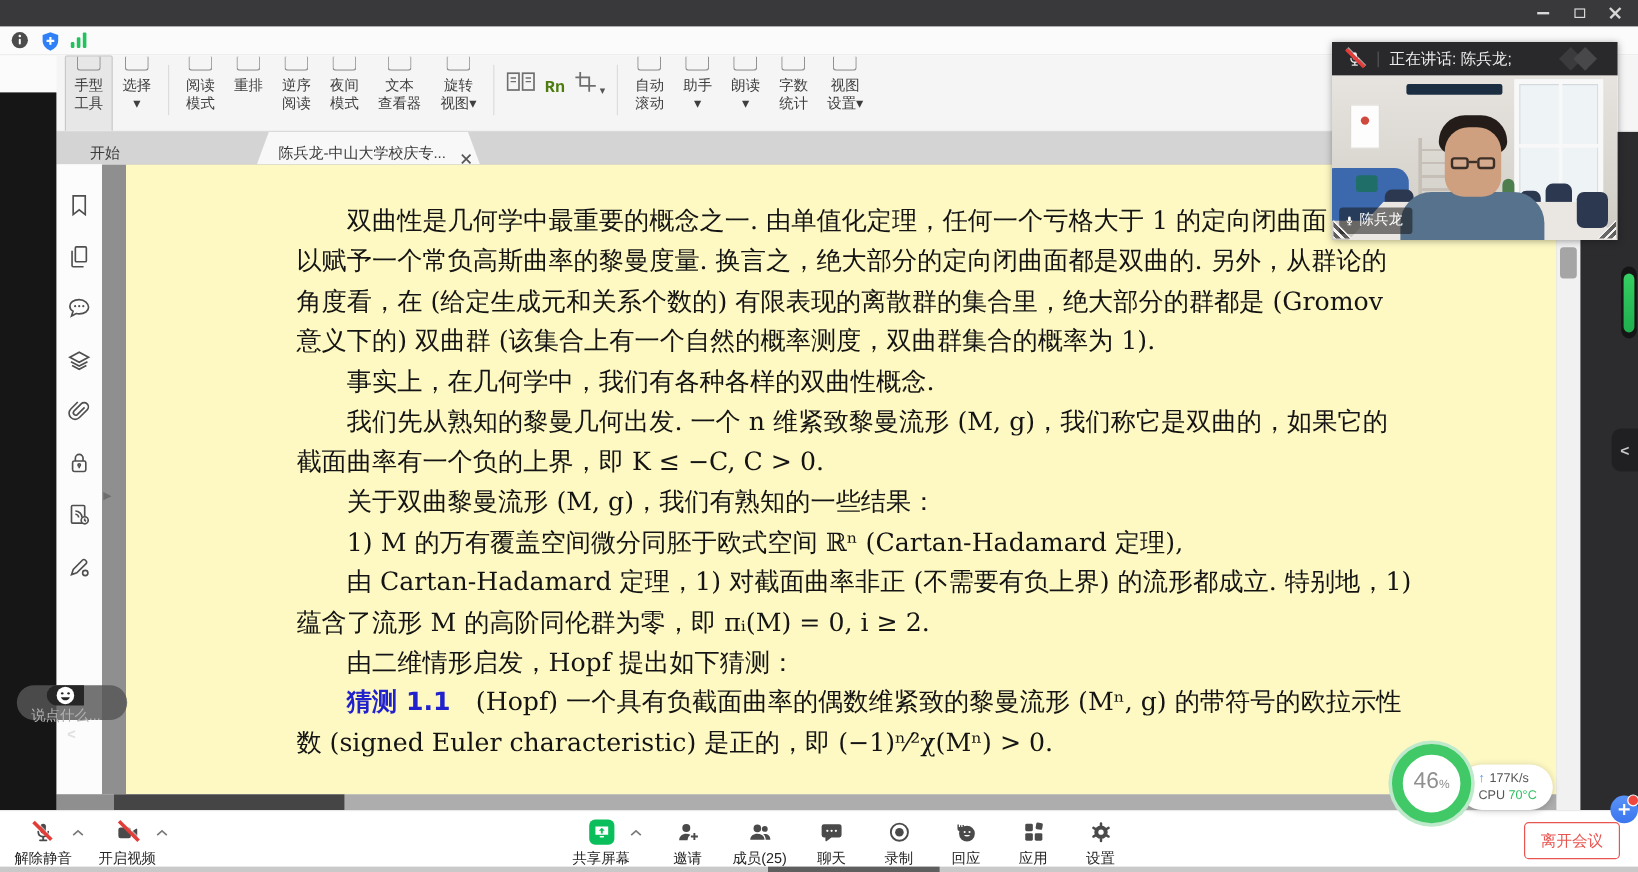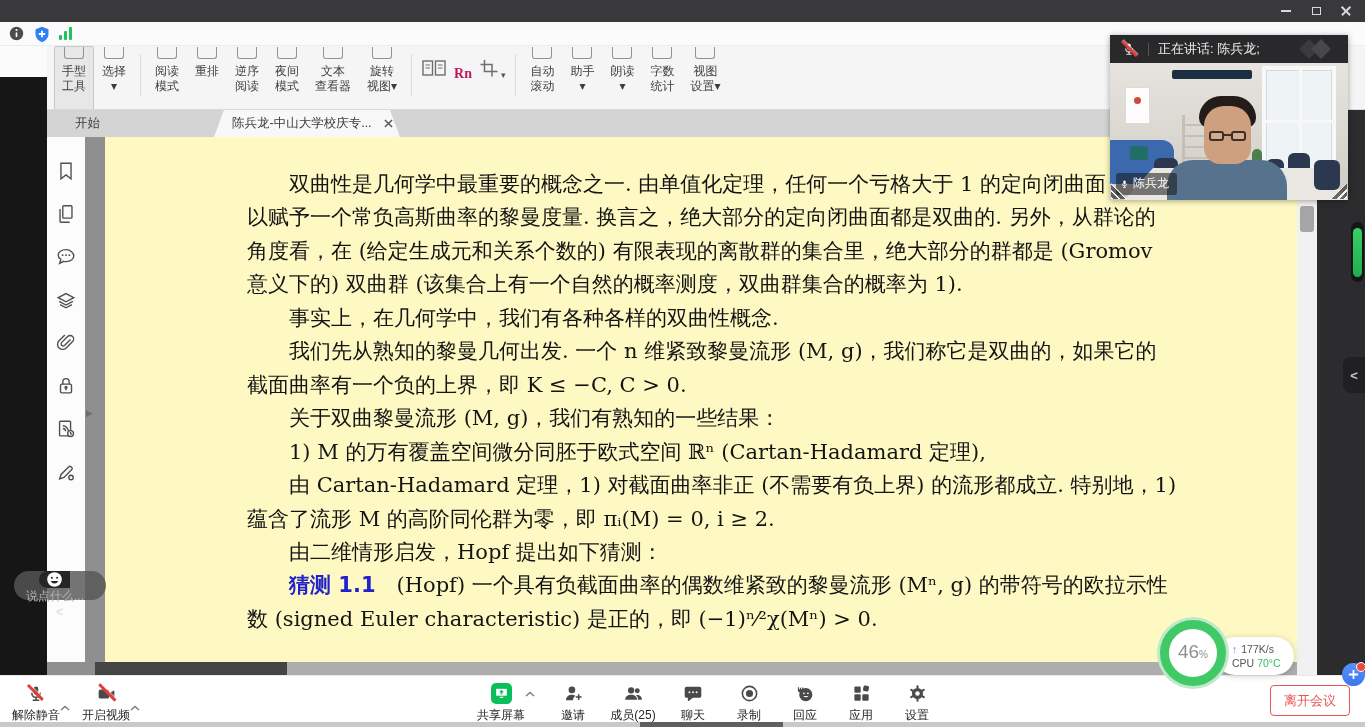--- a/index.html
+++ b/index.html
@@ -31,25 +31,25 @@
 
   #toolbar { left:47px; top:46px; width:1318px; height:64px; background:#f5f5f5; border-bottom:1px solid #dadada;
     display:flex; align-items:flex-start; padding-left:7px; z-index:2; overflow:hidden; }
   .tbtn { display:flex; flex-direction:column; align-items:center; padding:0 7px 16px; margin-top:0;
     border:1px solid transparent; border-radius:2px; }
   .tbtn.sel { background:#e7e7e7; border-color:#c9c9c9; }
   .ticon { width:20px; height:12px; border:1.6px solid #939393; border-top:none; border-radius:0 0 3px 3px; margin:0 0 5px; }
   .tl { font-size:12px; color:#3e3e3e; line-height:15px; white-space:nowrap; min-height:15px; }
   .tsep { width:1px; height:42px; background:#dcdcdc; margin:8px 6px 0; }
   .ibtn { display:flex; align-items:flex-start; padding-top:14px; margin:0 4px; }
-  .rn-glyph { font-family:Liberation Serif, serif; font-weight:bold; font-size:14px; color:#be185d; margin-top:6px; }
+  .rn-glyph { font-family:Liberation Mono, monospace; font-weight:bold; font-size:14px; color:#4d7c0f; margin-top:6px; }
   .caret-s { font-size:9px; color:#555; margin:10px 0 0 3px; }
 
   #tabbar { left:47px; top:110px; width:1318px; height:27px; background:#d4d4d4; display:flex; align-items:flex-end; z-index:2; }
-  .tab { height:27px; display:flex; align-items:center; font-size:12.5px; color:#3c3c3c; padding:0 18px; position:relative; }
+  .tab { height:27px; display:flex; align-items:flex-end; font-size:12.5px; color:#3c3c3c; padding:0 18px; position:relative; }
   .tab.t1 { width:157px; margin-left:10px; clip-path:polygon(10px 0,calc(100% - 10px) 0,100% 100%,0 100%); }
   .tab.t2 { width:186px; background:#f8f8f8; clip-path:polygon(10px 0,calc(100% - 10px) 0,100% 100%,0 100%); }
   .tab .lbl { white-space:nowrap; }
   .tclose { margin-left:12px; display:flex; }
 
   #left-white { left:0; top:46px; width:47px; height:31px; background:#fbfbfb; z-index:1; }
   #left-black { left:0; top:77px; width:47px; height:598px; background:#161616; z-index:3; }
 
   #side-panel { left:47px; top:137px; width:38px; height:525px; background:#fcfcfc; z-index:2;
     display:flex; flex-direction:column; align-items:center; gap:21px; padding-top:23px; }
@@ -146,21 +146,21 @@
     background:#f0483e; border-radius:50%; border:1.5px solid #fff; }
   #gauge { position:absolute; left:2px; top:2px; width:66px; height:66px; border-radius:50%;
     background:#fff; border:9px solid #41c968; box-shadow:0 0 0 3px #bfe9cb;
     display:flex; align-items:baseline; justify-content:center; color:#909090; }
   #gauge .n { font-size:19px; line-height:46px; }
   #gauge .p { font-size:10px; }
 
   
   #meetbar { left:0; top:675px; width:1365px; height:47px; background:#fff; border-top:1px solid #eaeaea; z-index:5; }
   .mgrp { position:absolute; top:3px; display:flex; align-items:flex-start; }
-  #mgrp-left { left:8px;align-items:center; } #mgrp-center { left:473px; }
+  #mgrp-left { left:8px; } #mgrp-center { left:473px; }
   .mitem { display:flex; flex-direction:column; align-items:center; width:56px; padding-top:4px; gap:3px; }
   .mitem.w64 { width:64px; }
   .micon { height:21px; display:flex; align-items:center; justify-content:center; color:#4a4a4a; position:relative; }
   .mlabel { font-size:12px; color:#262626; white-space:nowrap; }
   .mchev { margin:12px 0 0 -4px; display:flex; }
   .share-ic { width:21px; height:21px; background:#0abf5b; border-radius:5px; display:flex; align-items:center; justify-content:center; }
   #leave-btn { position:absolute; right:15px; top:9px; height:31px; padding:0 13px; background:#fff;
     border:1px solid #e8544f; border-radius:4px; color:#e8544f; font-size:13px; }
 
   #bottom-strip { left:0; top:722px; width:1365px; height:5px; background:#c9c9c9; z-index:4; }

